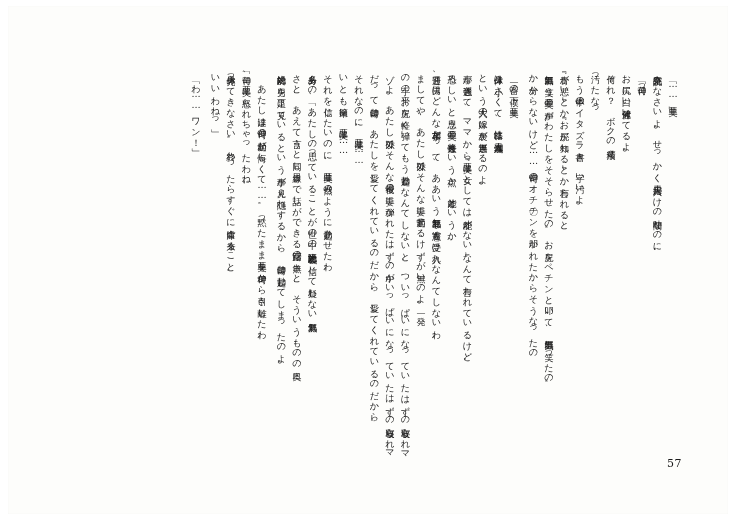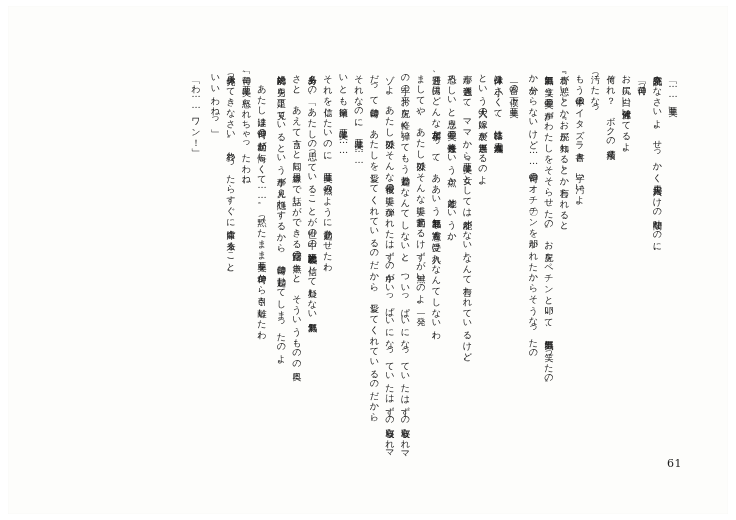--- a/index.html
+++ b/index.html
@@ -107,16 +107,16 @@
       <div class="col indent">多分あの、「あたしの思っていることが世の中の絶対的正義」と信じて疑わない無邪気</div>
       <div class="col indent">さと、あえて言うと同じ目線まで話しができる躊躇の無さと、そういうものの奥に</div>
       <div class="col indent gapafter">絶対的に男を足下に見ているという事が見え隠れするから、伸司は勃起してしまったのよ。</div>
       <div class="col indent2">あたし達は伸司の勃起が悔しくて……。黙ったまま亜美を伸司から引き離したわ。</div>
       <div class="col indent">「伸司、亜美に怒られちゃったわね。</div>
       <div class="col indent">身体売ってきなさい。終わったらすぐに倉庫に来ること。</div>
       <div class="col indent gapafter">いいわねっ」</div>
       <div class="col indent2">「わ……ワン！」</div>
     </div>
 
-    <div id="page-number">61</div>
+    <div id="page-number">57</div>
 
   </div>
 </div>
 
 </body></html>

